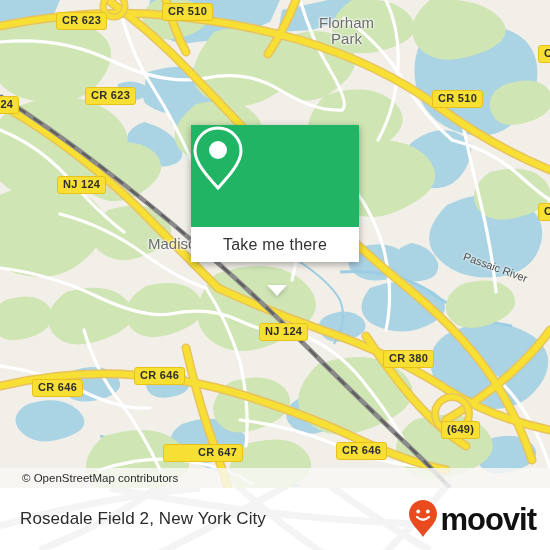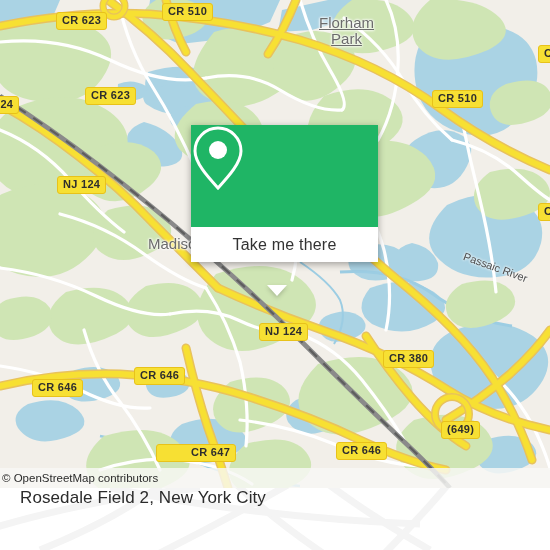--- a/index.html
+++ b/index.html
@@ -16,38 +16,38 @@
           padding:1px 5px 2px 5px;white-space:nowrap;line-height:13px;
           font-family:"Liberation Sans",sans-serif;}
 
   
   .place{position:absolute;color:#6b6b6b;font-size:15px;white-space:nowrap;
          text-shadow:0 0 3px #fff,0 0 3px #fff,0 0 2px #fff;line-height:16px;text-align:center;}
   .river-label{position:absolute;color:#4d4d4d;font-size:11px;white-space:nowrap;
          text-shadow:0 0 3px #fff,0 0 3px #fff;transform:rotate(20deg);transform-origin:left top;}
 
   
-  #popup{position:absolute;left:191px;top:125px;width:187px;
+  #popup{position:absolute;left:191px;top:125px;width:168px;
          box-shadow:0 2px 7px rgba(0,0,0,.35);}
   #popup-head{height:102px;background:#1fb565;display:flex;align-items:center;justify-content:center;}
   #popup-foot{height:35px;background:#fff;display:flex;align-items:center;justify-content:center;}
   #popup-label{color:#333;font-size:16px;letter-spacing:.2px;}
   #popup-tail{position:absolute;left:76px;top:160px;width:0;height:0;
               border-left:10px solid transparent;border-right:10px solid transparent;
               border-top:11px solid #fff;filter:drop-shadow(0 2px 2px rgba(0,0,0,.2));}
 
   
   #attrib{position:absolute;left:0;top:468px;width:550px;height:20px;
           background:rgba(248,248,245,.82);color:#2b2b2b;font-size:11.5px;
-          display:flex;align-items:center;padding-left:2px;box-sizing:border-box;}
+          display:flex;align-items:center;padding-left:22px;box-sizing:border-box;}
 
   
   #footer{position:absolute;left:0;top:488px;width:550px;height:62px;background:#fff;overflow:hidden;}
   #footer-bg{position:absolute;left:0;top:0;width:550px;height:62px;opacity:1;}
-  #footer-title{position:absolute;left:20px;top:0;height:62px;display:flex;
+  #footer-title{position:absolute;left:20px;top:0;height:62px;display:flex;align-items:center;
                 color:#2b2b2b;font-size:17px;letter-spacing:.1px;}
   #brand{position:absolute;right:14px;top:0;height:62px;display:flex;align-items:center;gap:2px;}
   #brand-word{color:#111;font-size:31px;font-weight:bold;letter-spacing:-1px;line-height:31px;}
 </style>
 </head>
 <body>
 
 <div id="app">
 
   <div id="map">
@@ -192,26 +192,26 @@
         <div class="shield" style="left: 85px; top: 87px;">CR 623</div>
         <div class="shield" style="left: 432px; top: 90px;">CR 510</div>
         <div class="shield" style="left: 538px; top: 45px;">CR</div>
         <div class="shield" style="left: 57px; top: 176px;">NJ 124</div>
         <div class="shield" style="left: 538px; top: 203px;">CR</div>
         <div class="shield" style="left: 259px; top: 323px;">NJ 124</div>
         <div class="shield" style="left: 383px; top: 350px;">CR 380</div>
         <div class="shield" style="left: 134px; top: 367px;">CR 646</div>
         <div class="shield" style="left: 32px; top: 379px;">CR 646</div>
         <div class="shield" style="left: 441px; top: 421px; text-align: center;">(649)</div>
-        <div class="shield" style="left: 156px; top: 444px; padding-left: 34px;">CR 647</div>
+        <div class="shield" style="left: 163px; top: 444px; padding-left: 34px;">CR 647</div>
         <div class="shield" style="left: 336px; top: 442px;">CR 646</div>
       </div>
 
     <div id="places">
-        <div class="place" style="left: 319px; top: 15px; text-decoration: underline;">Florham<br>Park</div>
+        <div class="place" style="left: 319px; top: 15px;">Florham<br>Park</div>
         <div class="place" style="left: 148px; top: 236px;">Madison</div>
       </div>
 
     <div class="river-label" style="left: 466px; top: 250px;">Passaic River</div>
 
     <div id="popup">
       <div id="popup-head">
         <svg width="54" height="66" viewBox="0 0 54 66">
           <path d="M27 3 C14.3 3 4 13.3 4 26 C4 38 17 52 27 63 C37 52 50 38 50 26 C50 13.3 39.7 3 27 3 Z" fill="none" stroke="#ffffff" stroke-width="3"></path>
           <circle cx="27" cy="25" r="9" fill="#ffffff"></circle>
@@ -237,14 +237,23 @@
         <path d="M150 70 Q230 30 300 -10"></path>
         <path d="M230 -10 Q270 30 330 70"></path>
         <path d="M320 -10 Q370 28 430 62"></path>
         <path d="M110 0 Q260 30 420 36"></path>
         <path d="M380 70 Q420 30 450 -6"></path>
       </g>
     </svg>
     <div id="footer-title">
       <span>Rosedale Field 2, New York City</span>
     </div>
+    <div id="brand">
+      <svg width="30" height="40" viewBox="0 0 30 40">
+        <path d="M15 1 C7.3 1 1 7.3 1 15 C1 24 10 30 15 38 C20 30 29 24 29 15 C29 7.3 22.7 1 15 1 Z" fill="#ea4b1e"></path>
+        <circle cx="10.2" cy="12.5" r="1.9" fill="#ffffff"></circle>
+        <circle cx="19.8" cy="12.5" r="1.9" fill="#ffffff"></circle>
+        <path d="M9 18 Q15 23.5 21 18" fill="none" stroke="#ffffff" stroke-width="2.2" stroke-linecap="round"></path>
+      </svg>
+      <span id="brand-word">moovit</span>
+    </div>
   </div>
 </div>
 
 </body></html>

